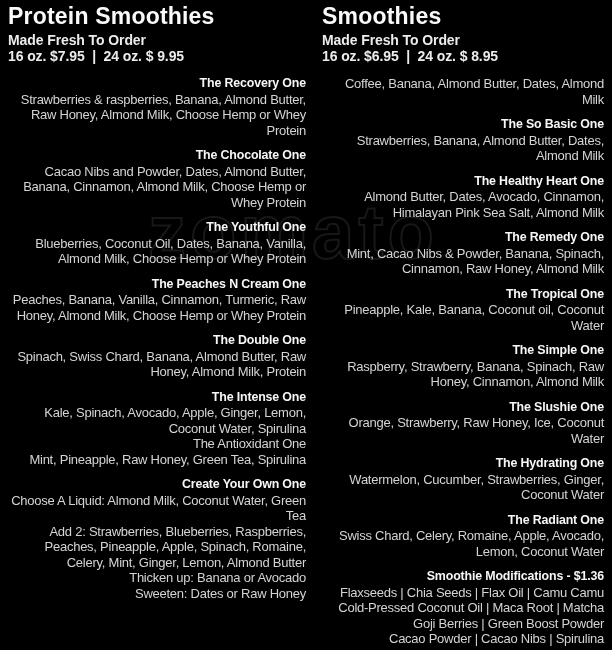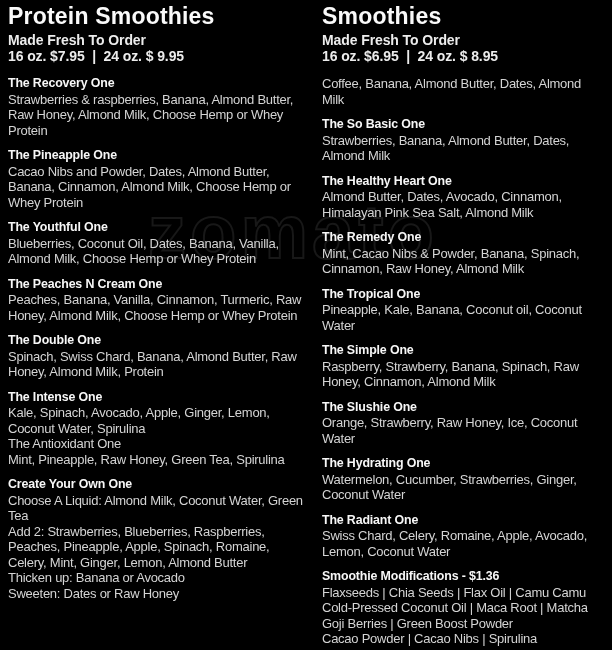--- a/index.html
+++ b/index.html
@@ -44,21 +44,21 @@
     letter-spacing: 0.2px;
   }
   .col-subtitle, .col-prices {
     font-size: 14px;
     line-height: 16px;
     font-weight: bold;
     color: #ececec;
     letter-spacing: -0.1px;
   }
   .items { margin-top: 12px; }
-  .item { margin-bottom: 10px; }
+  .item { margin-bottom: 10px; text-align: right; }
   .item-name {
     font-size: 12.4px;
     line-height: 15.5px;
     font-weight: bold;
     color: #f7f7f7;
     letter-spacing: -0.15px;
   }
   .item-desc {
     font-size: 13px;
     line-height: 15.5px;
@@ -78,21 +78,21 @@
     <div class="col col-left">
       <h1 class="col-title">Protein Smoothies</h1>
       <div class="col-subtitle">Made Fresh To Order</div>
       <div class="col-prices">16 oz. $7.95 &nbsp;|&nbsp; 24 oz. $ 9.95</div>
       <div class="items">
           <div class="item">
     <div class="item-name">The Recovery One</div>
   <div class="item-desc">Strawberries &amp; raspberries, Banana, Almond Butter, Raw Honey, Almond Milk, Choose Hemp or Whey Protein</div>
           </div>
           <div class="item">
-    <div class="item-name">The Pineapple One</div>
+    <div class="item-name">The Chocolate One</div>
   <div class="item-desc">Cacao Nibs and Powder, Dates, Almond Butter, Banana, Cinnamon, Almond Milk, Choose Hemp or Whey Protein</div>
           </div>
           <div class="item">
     <div class="item-name">The Youthful One</div>
   <div class="item-desc">Blueberries, Coconut Oil, Dates, Banana, Vanilla, Almond Milk, Choose Hemp or Whey Protein</div>
           </div>
           <div class="item">
     <div class="item-name">The Peaches N Cream One</div>
   <div class="item-desc">Peaches, Banana, Vanilla, Cinnamon, Turmeric, Raw Honey, Almond Milk, Choose Hemp or Whey Protein</div>
           </div>

